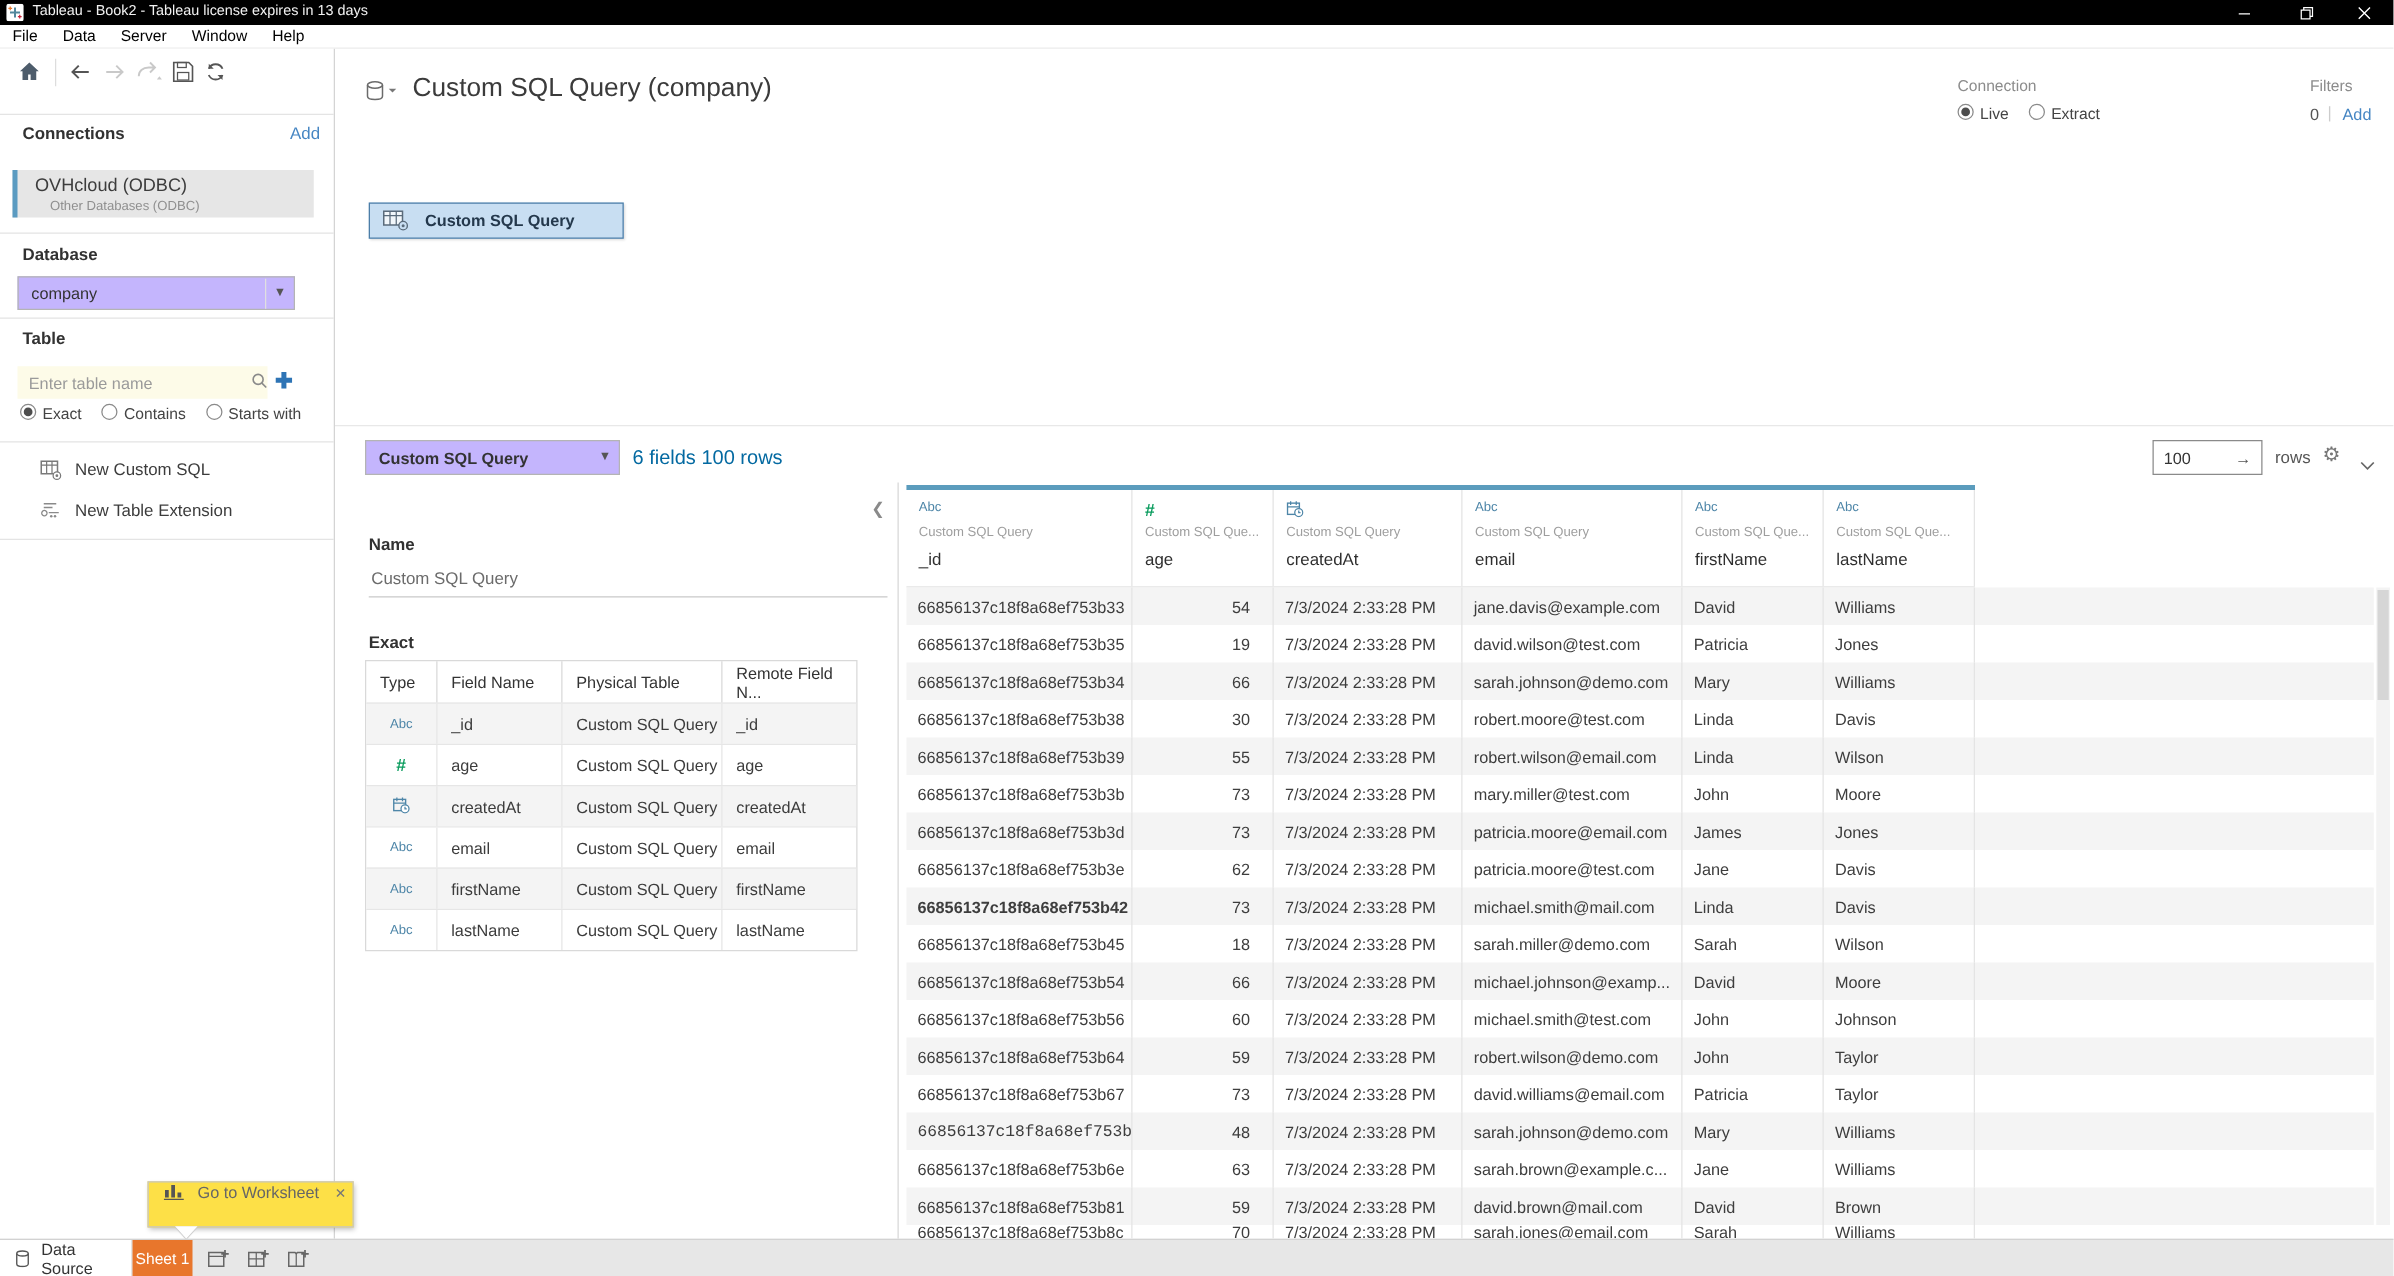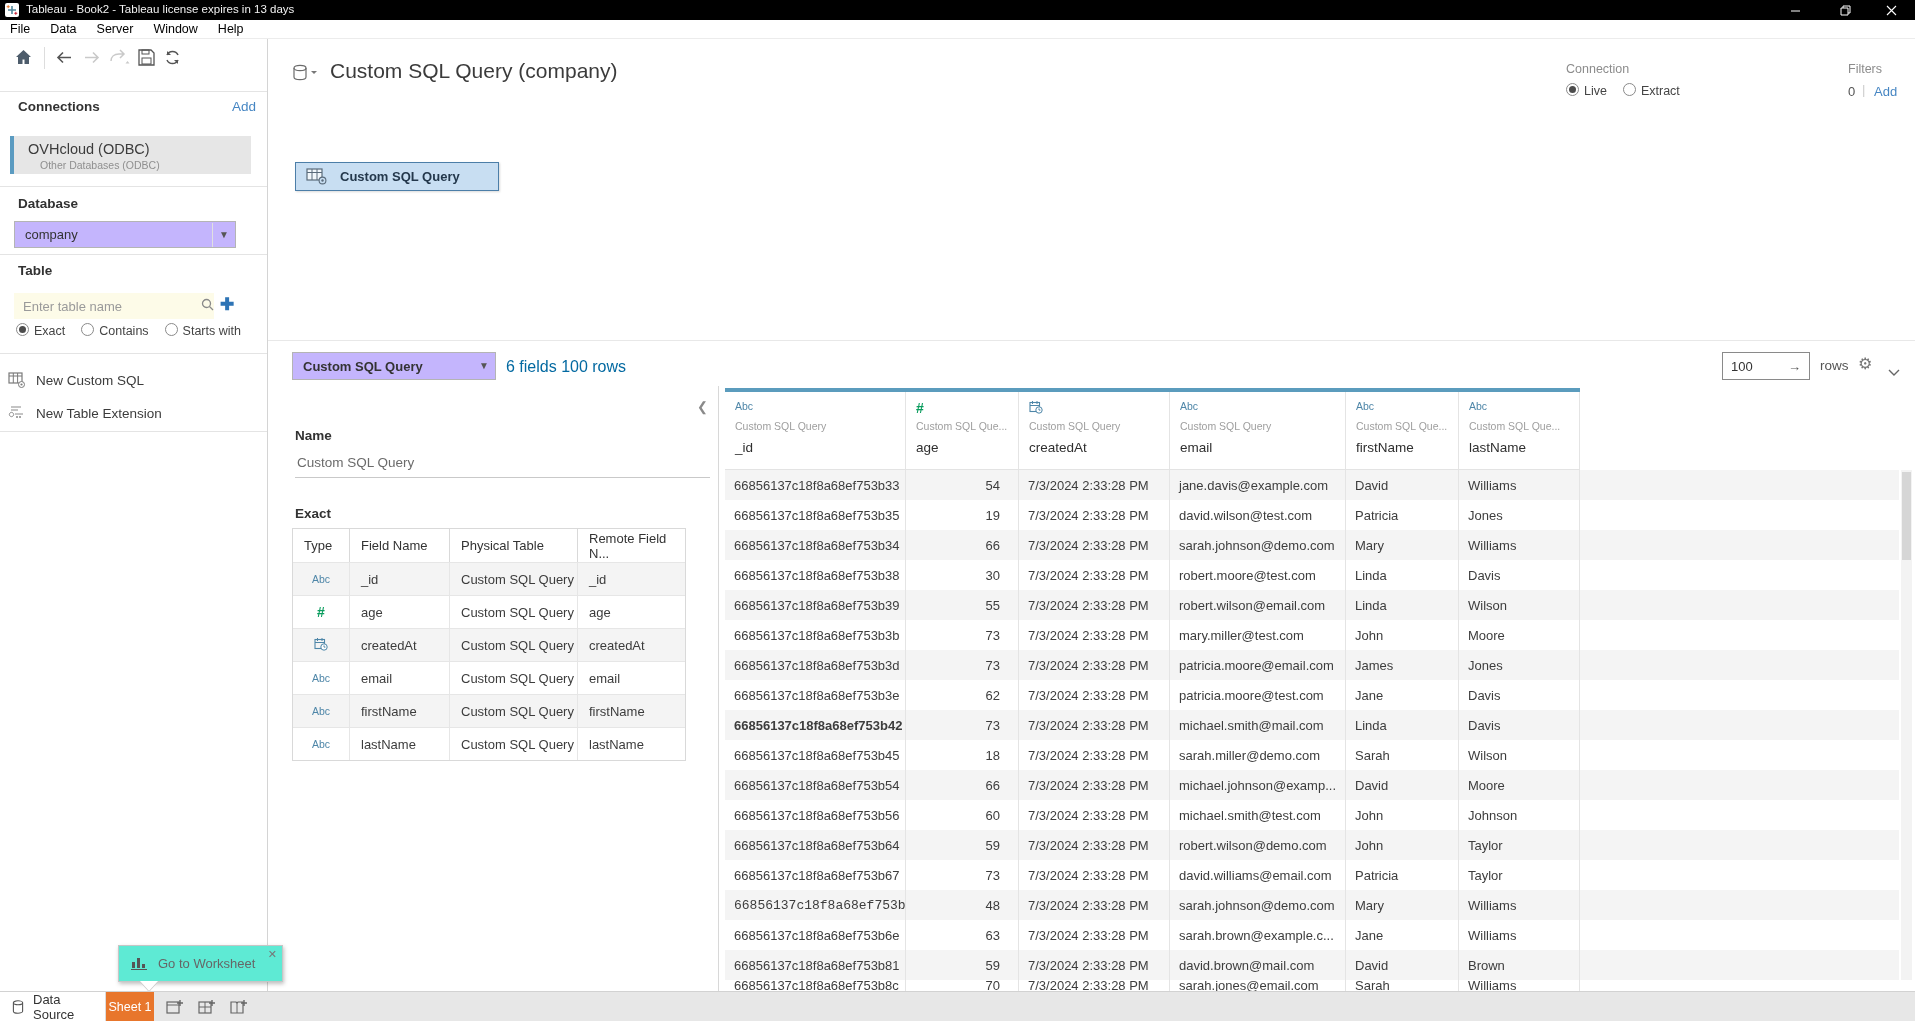--- a/index.html
+++ b/index.html
@@ -29,21 +29,21 @@
   .search-box{position:absolute;left:14px;top:254px;width:200px;height:26px;background:#fdfbe8;display:flex;align-items:center}
   .search-box input{flex:1;border:none;background:transparent;outline:none;padding-left:9px;font-size:13px;
                     font-family:"Liberation Sans",sans-serif;color:#333}
   .search-box input::placeholder{color:#9a9a9a}
   .plus-btn{position:absolute;left:220px;top:256px;font-size:17px;font-weight:bold;color:#2e74b5;line-height:20px}
   .radio{width:11px;height:11px;border:1px solid #8a8a8a;border-radius:50%;background:#fff;display:inline-block;
          position:relative;vertical-align:-1px}
   .radio.checked::after{content:'';position:absolute;left:2px;top:2px;right:2px;bottom:2px;background:#4d4d4d;border-radius:50%}
   .radio-label{font-size:12.5px;color:#444;margin:0 0 0 5px}
   .radio-group{margin-right:16px;white-space:nowrap}
-  .sb-action{position:absolute;left:8px;height:20px;display:flex;align-items:flex-end;font-size:13.5px;color:#3c3c3c}
+  .sb-action{position:absolute;left:32px;height:20px;display:flex;align-items:flex-start;font-size:13.5px;color:#3c3c3c}
   .sb-action .ic{margin-right:10px;display:inline-flex}
   
   .page-title{position:absolute;left:330px;top:59px;font-size:21px;color:#3b3b3b}
   .small-label{position:absolute;font-size:12.5px;color:#8c8c8c}
   .chip{position:absolute;left:295px;top:162px;width:202px;height:27px;background:#c8def2;border:1px solid #4c7ea8;
         display:flex;align-items:center;box-shadow:1px 1px 2px rgba(0,0,0,.15)}
   .chip .ic{margin:0 12px 0 10px;display:inline-flex}
   .chip-label{font-size:13px;font-weight:bold;color:#24384c}
   
   .pv-dd{left:292px;top:352px;width:202px;height:26px}
@@ -98,22 +98,22 @@
   
   .footer{position:absolute;left:0;top:991px;width:100%;height:30px;background:#e7e7e7;border-top:1px solid #d2d2d2;box-sizing:border-box}
   .tab-ds{position:absolute;left:0;top:0;width:106px;height:29px;background:#fff;border-right:1px solid #dcdcdc;
           display:flex;align-items:center;box-sizing:border-box}
   .tab-ds .ic{margin:0 9px 0 12px;display:inline-flex}
   .tab-ds-label{font-size:13px;color:#333}
   .tab-sheet{position:absolute;left:106px;top:0;width:48px;height:29px;background:#e8762c;color:#fff;
              display:flex;align-items:center;justify-content:center;font-size:12.5px}
   .ftr-icon{position:absolute;top:3px;width:26px;height:24px;display:flex;align-items:center;justify-content:center}
   
-  .tooltip{position:absolute;left:118px;top:945px;width:163px;height:35px;background:#5eead4;border:1px solid #c6c6c6;
-           box-shadow:1px 2px 4px rgba(0,0,0,.25);display:flex;align-items:center}
+  .tooltip{position:absolute;left:118px;top:945px;width:163px;height:35px;background:#fde047;border:1px solid #c6c6c6;
+           box-shadow:1px 2px 4px rgba(0,0,0,.25);display:flex;}
   .tooltip .ic{margin:0 10px 0 12px;display:inline-flex}
   .tooltip-label{font-size:13px;color:#666}
   .tooltip-close{position:absolute;right:5px;top:2px;font-size:11px;color:#777}
   .tt-pointer{position:absolute;left:140px;top:981px;width:0;height:0;border-left:9px solid transparent;
               border-right:9px solid transparent;border-top:10px solid #fff;filter:drop-shadow(0 1px 0 #c6c6c6)}
   .hdiv{position:absolute;background:#e8e8e8}
 </style>
 </head>
 <body>
 

